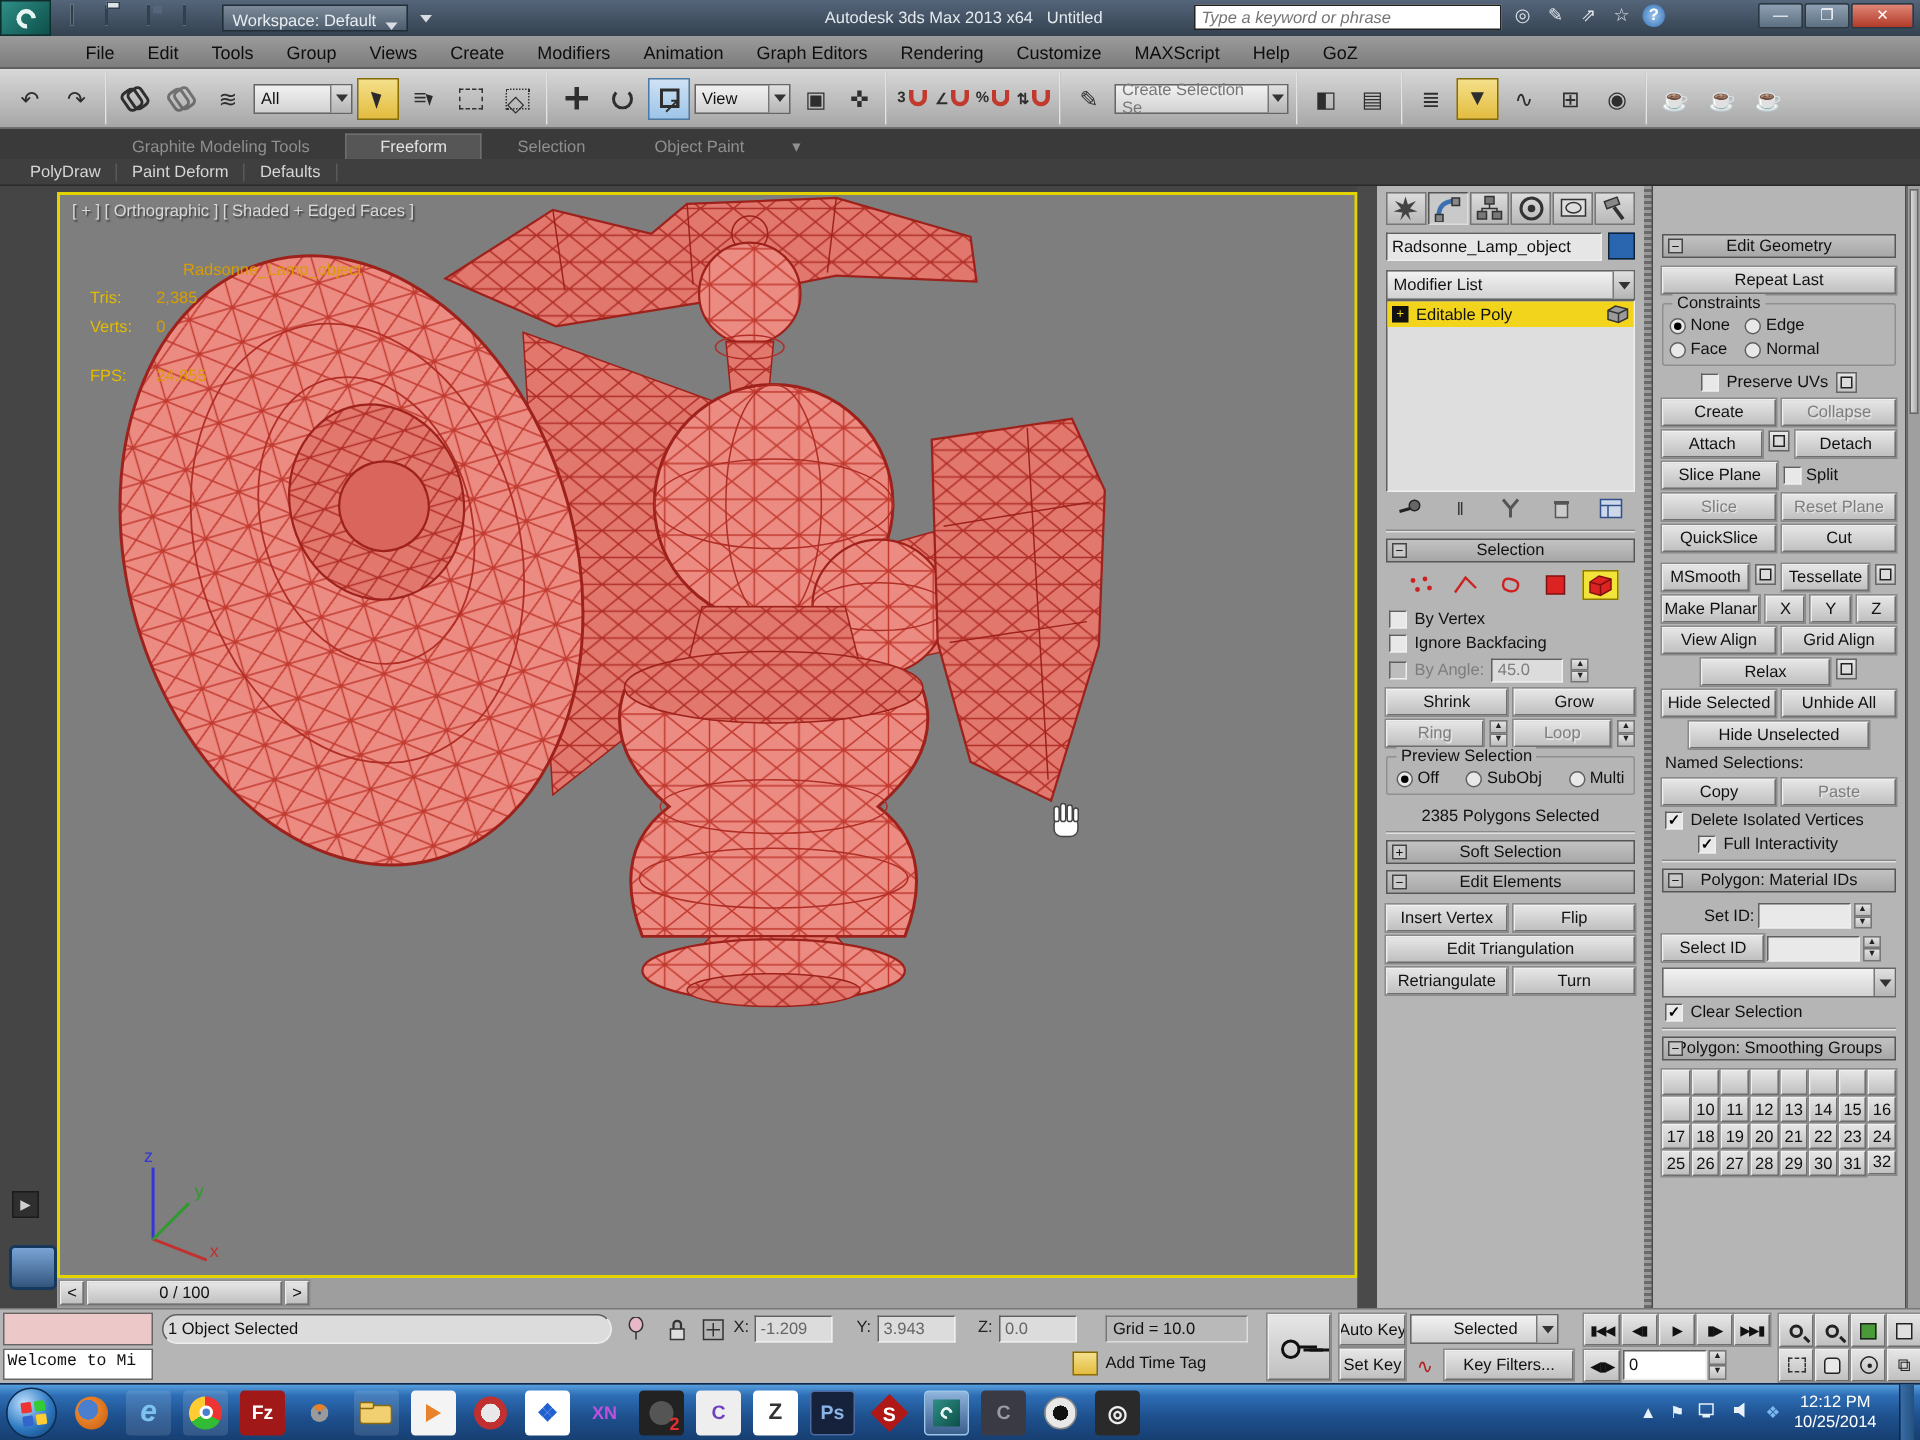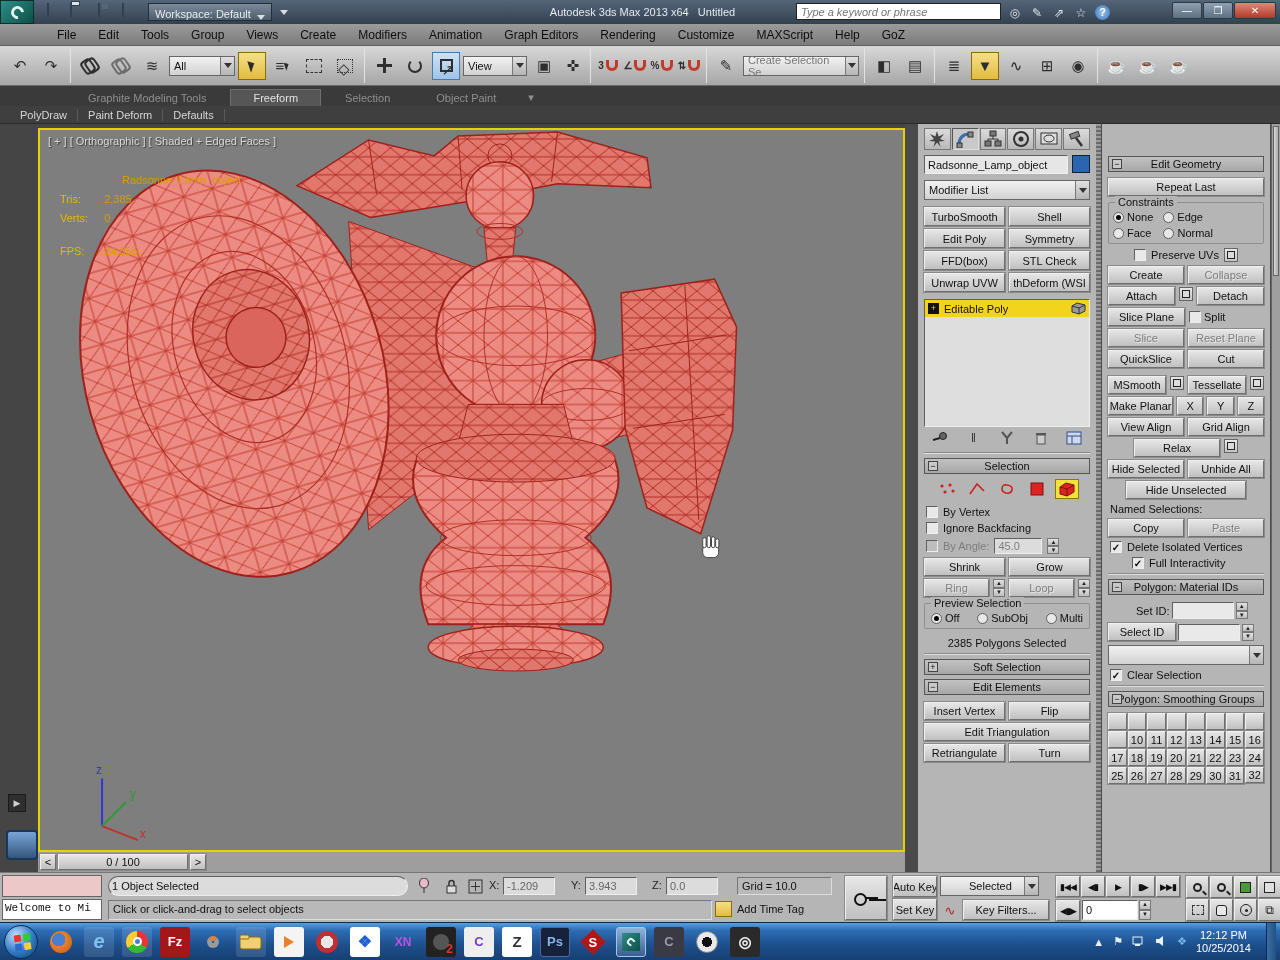--- a/index.html
+++ b/index.html
@@ -31,21 +31,21 @@
   .qat { display:flex; align-items:center; gap:8px; margin-left:10px; }
   .qicon { width:18px; height:16px; position:relative; }
   .i-page { width:11px; height:14px; background:#e8ecf0; border:1px solid #30404c; margin:1px 3px; }
   .i-folder { width:15px; height:10px; background:#dde4ea; border:1px solid #30404c; margin-top:4px; position:relative; }
   .i-folder::before { content:""; position:absolute; left:0; top:-3px; width:7px; height:3px; background:#dde4ea; border:1px solid #30404c; }
   .i-disk { width:13px; height:13px; background:#d7dde3; border:1px solid #30404c; margin:1px 2px; position:relative; }
   .i-disk::before{ content:""; position:absolute; left:3px; top:0; width:6px; height:5px; background:#55657a; }
   .wsdrop { margin-left:8px; height:18px; background:linear-gradient(#7c8a99,#4d5d6d); border:1px solid #222e38; display:flex; align-items:flex-end; padding:0 6px; gap:6px; color:#e9edf1; font-size:11px; }
   .caret { width:0; height:0; border-left:4px solid transparent; border-right:4px solid transparent; border-top:5px solid #d7dde3; }
   .apptitle { position:absolute; left:5px; right:0; text-align:center; font-size:11px; color:#e4e9ee; pointer-events:none; }
-  .searchwrap { position:absolute; right:170px; top:3px; display:flex; align-items:flex-end; gap:6px; }
+  .searchwrap { position:absolute; right:170px; top:3px; display:flex; align-items:flex-start; gap:6px; }
   .search { width:205px; height:17px; background:#fff; border:1px solid #222; font-style:italic; color:#888; font-size:11px; padding:0 4px; }
   .tbico { color:#dfe5ea; font-size:12px; width:16px; text-align:center; }
   .helpico { width:15px; height:15px; border-radius:50%; background:radial-gradient(#9fc5ec,#2f6fb6); color:#fff; font-size:11px; font-weight:bold; text-align:center; line-height:15px; }
   .winbtns { position:absolute; right:4px; top:2px; display:flex; gap:1px; }
   .winbtn { width:30px; height:17px; background:linear-gradient(#8fa0b2,#5d7183); border:1px solid #2c3944; border-radius:2px; color:#fff; font-size:10px; text-align:center; line-height:15px; }
   .winbtn.close { width:42px; background:linear-gradient(#e08777,#b13a28); }
 
   
   .menubar { position:absolute; left:0; top:24px; width:1280px; height:22px; background:linear-gradient(#9b9b9b,#7c7c7c); border-bottom:1px solid #5e5e5e; display:flex; align-items:center; padding-left:46px; }
   .menubar span { padding:0 11px; font-size:12px; color:#0e0e0e; }
@@ -492,30 +492,20 @@
         <div class="namerow">
           <div class="sunk" style="flex:1; height:19px; background:#e6e6e6">Radsonne_Lamp_object</div>
           <div class="swatch"></div>
         </div>
         <div class="drop" style="width:100%">
           <span>Modifier List</span>
             <span class="dbtn">
               <span class="caret" style="border-top-color:#333"></span>
             </span>
         </div>
-        <div class="modbtns">
-          <div class="b3d">TurboSmooth</div>
-          <div class="b3d">Shell</div>
-          <div class="b3d">Edit Poly</div>
-          <div class="b3d">Symmetry</div>
-          <div class="b3d">FFD(box)</div>
-          <div class="b3d">STL Check</div>
-          <div class="b3d">Unwrap UVW</div>
-          <div class="b3d">thDeform (WSI</div>
-        </div>
         <div class="stack">
           <div class="stackrow">
             <span class="pmb">+</span>
             <span>Editable Poly</span>
             <svg width="15" height="13" style="margin-left:auto">
                 <path d="M1 4 L6 1 L14 3 L14 9 L8 12 L1 10 Z" fill="#9a9a9a" stroke="#333"></path>
                 <path d="M1 4 L8 6 L8 12 M8 6 L14 3" stroke="#333" fill="none"></path>
               </svg>
           </div>
         </div>
@@ -839,21 +829,20 @@
       <div class="scrollv">
           <div class="thumb"></div>
         </div>
     </div>
   </div>
 
   <div class="statusbar">
     <div class="mxl"></div>
     <div class="mxl2">Welcome to Mi</div>
     <div class="sunk selfld">1 Object Selected</div>
-    <div class="promptfld">Click or click-and-drag to select objects</div>
 
     <span class="sico" style="left:414px">
         <svg width="12" height="16">
           <ellipse cx="6" cy="5" rx="4.5" ry="5" fill="#e8b8c8" stroke="#333"></ellipse>
           <line x1="6" y1="10" x2="6" y2="15" stroke="#333"></line>
         </svg>
       </span>
     <span class="sico" style="left:441px">
         <svg width="13" height="15">
           <rect x="2" y="7" width="9" height="7" fill="#ddd" stroke="#333"></rect>

